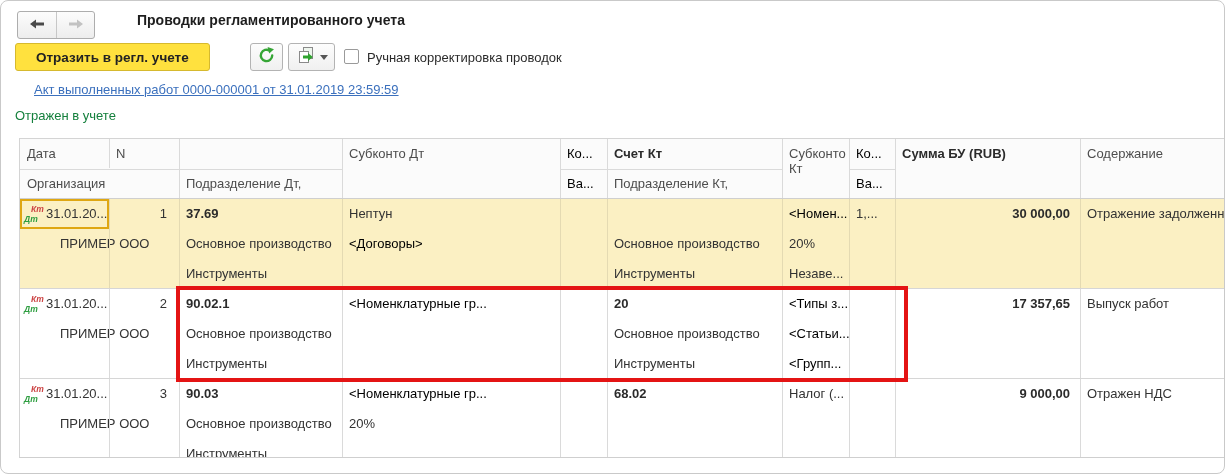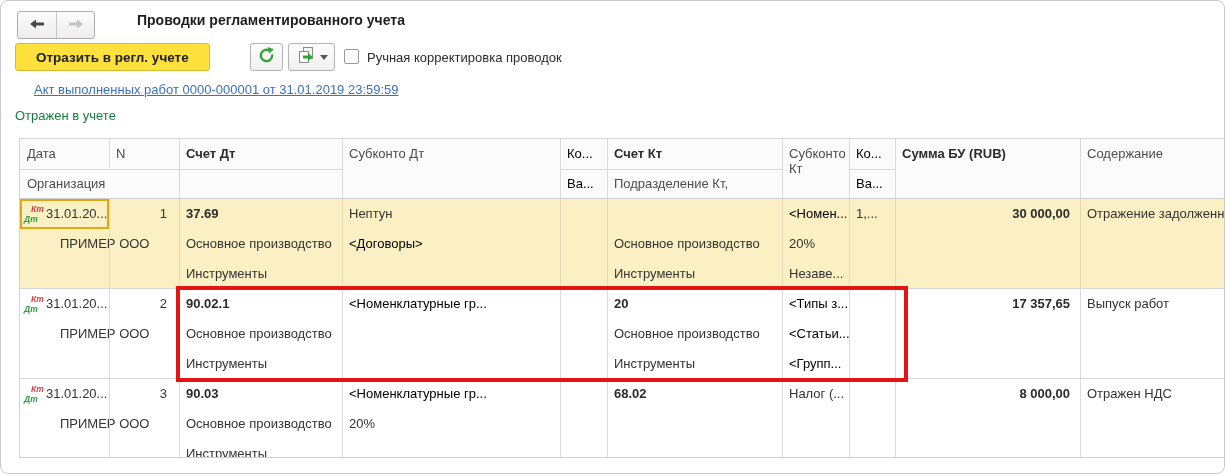--- a/index.html
+++ b/index.html
@@ -106,21 +106,21 @@
 
   <a id="doc-link">Акт выполненных работ 0000-000001 от 31.01.2019 23:59:59</a>
   <div id="status-text">Отражен в учете</div>
 
   <div id="grid">
 
     <div class="tgrid thead">
       <div class="cell hcell" style="grid-row:1;grid-column:1">Дата</div>
       <div class="cell hcell" style="grid-row:1;grid-column:2">N</div>
       <div class="cell hcell" style="grid-row:2;grid-column:1/3">Организация</div>
-      <div class="cell hcell b" style="grid-row:1;grid-column:3">Счет Дт</div>
+      <div class="cell hcell" style="grid-row:2;grid-column:3">Подразделение Дт,</div>
       <div class="cell hcell" style="grid-row:1/3;grid-column:4">Субконто Дт</div>
       <div class="cell hcell muted" style="grid-row:1;grid-column:5">Ко...</div>
       <div class="cell hcell muted" style="grid-row:2;grid-column:5">Ва...</div>
       <div class="cell hcell b" style="grid-row:1;grid-column:6">Счет Кт</div>
       <div class="cell hcell" style="grid-row:2;grid-column:6">Подразделение Кт,</div>
       <div class="cell hcell wrap" style="grid-row:1/3;grid-column:7">Субконто Кт</div>
       <div class="cell hcell muted" style="grid-row:1;grid-column:8">Ко...</div>
       <div class="cell hcell muted" style="grid-row:2;grid-column:8">Ва...</div>
       <div class="cell hcell b" style="grid-row:1/3;grid-column:9">Сумма БУ (RUB)</div>
       <div class="cell hcell" style="grid-row:1/3;grid-column:10">Содержание</div>
@@ -218,21 +218,21 @@
       </div>
       <div class="cell num" style="grid-row:1;grid-column:2">3</div>
       <div class="cell org" style="grid-row:2;grid-column:1/3">ПРИМЕР ООО</div>
       <div class="cell b" style="grid-row:1;grid-column:3">90.03</div>
       <div class="cell" style="grid-row:2;grid-column:3">Основное производство</div>
       <div class="cell" style="grid-row:3;grid-column:3">Инструменты</div>
       <div class="cell muted" style="grid-row:1;grid-column:4">&lt;Номенклатурные гр...</div>
       <div class="cell" style="grid-row:2;grid-column:4">20%</div>
       <div class="cell b" style="grid-row:1;grid-column:6">68.02</div>
       <div class="cell" style="grid-row:1;grid-column:7">Налог (...</div>
-      <div class="cell b amt" style="grid-row:1;grid-column:9">8 000,00</div>
+      <div class="cell b amt" style="grid-row:1;grid-column:9">9 000,00</div>
       <div class="cell" style="grid-row:1;grid-column:10">Отражен НДС</div>
       <i class="vl" style="left:89px"></i>
       <i class="vl" style="left:159px"></i>
       <i class="vl" style="left:322px"></i>
       <i class="vl" style="left:540px"></i>
       <i class="vl" style="left:587px"></i>
       <i class="vl" style="left:762px"></i>
       <i class="vl" style="left:829px"></i>
       <i class="vl" style="left:875px"></i>
       <i class="vl" style="left:1060px"></i>

